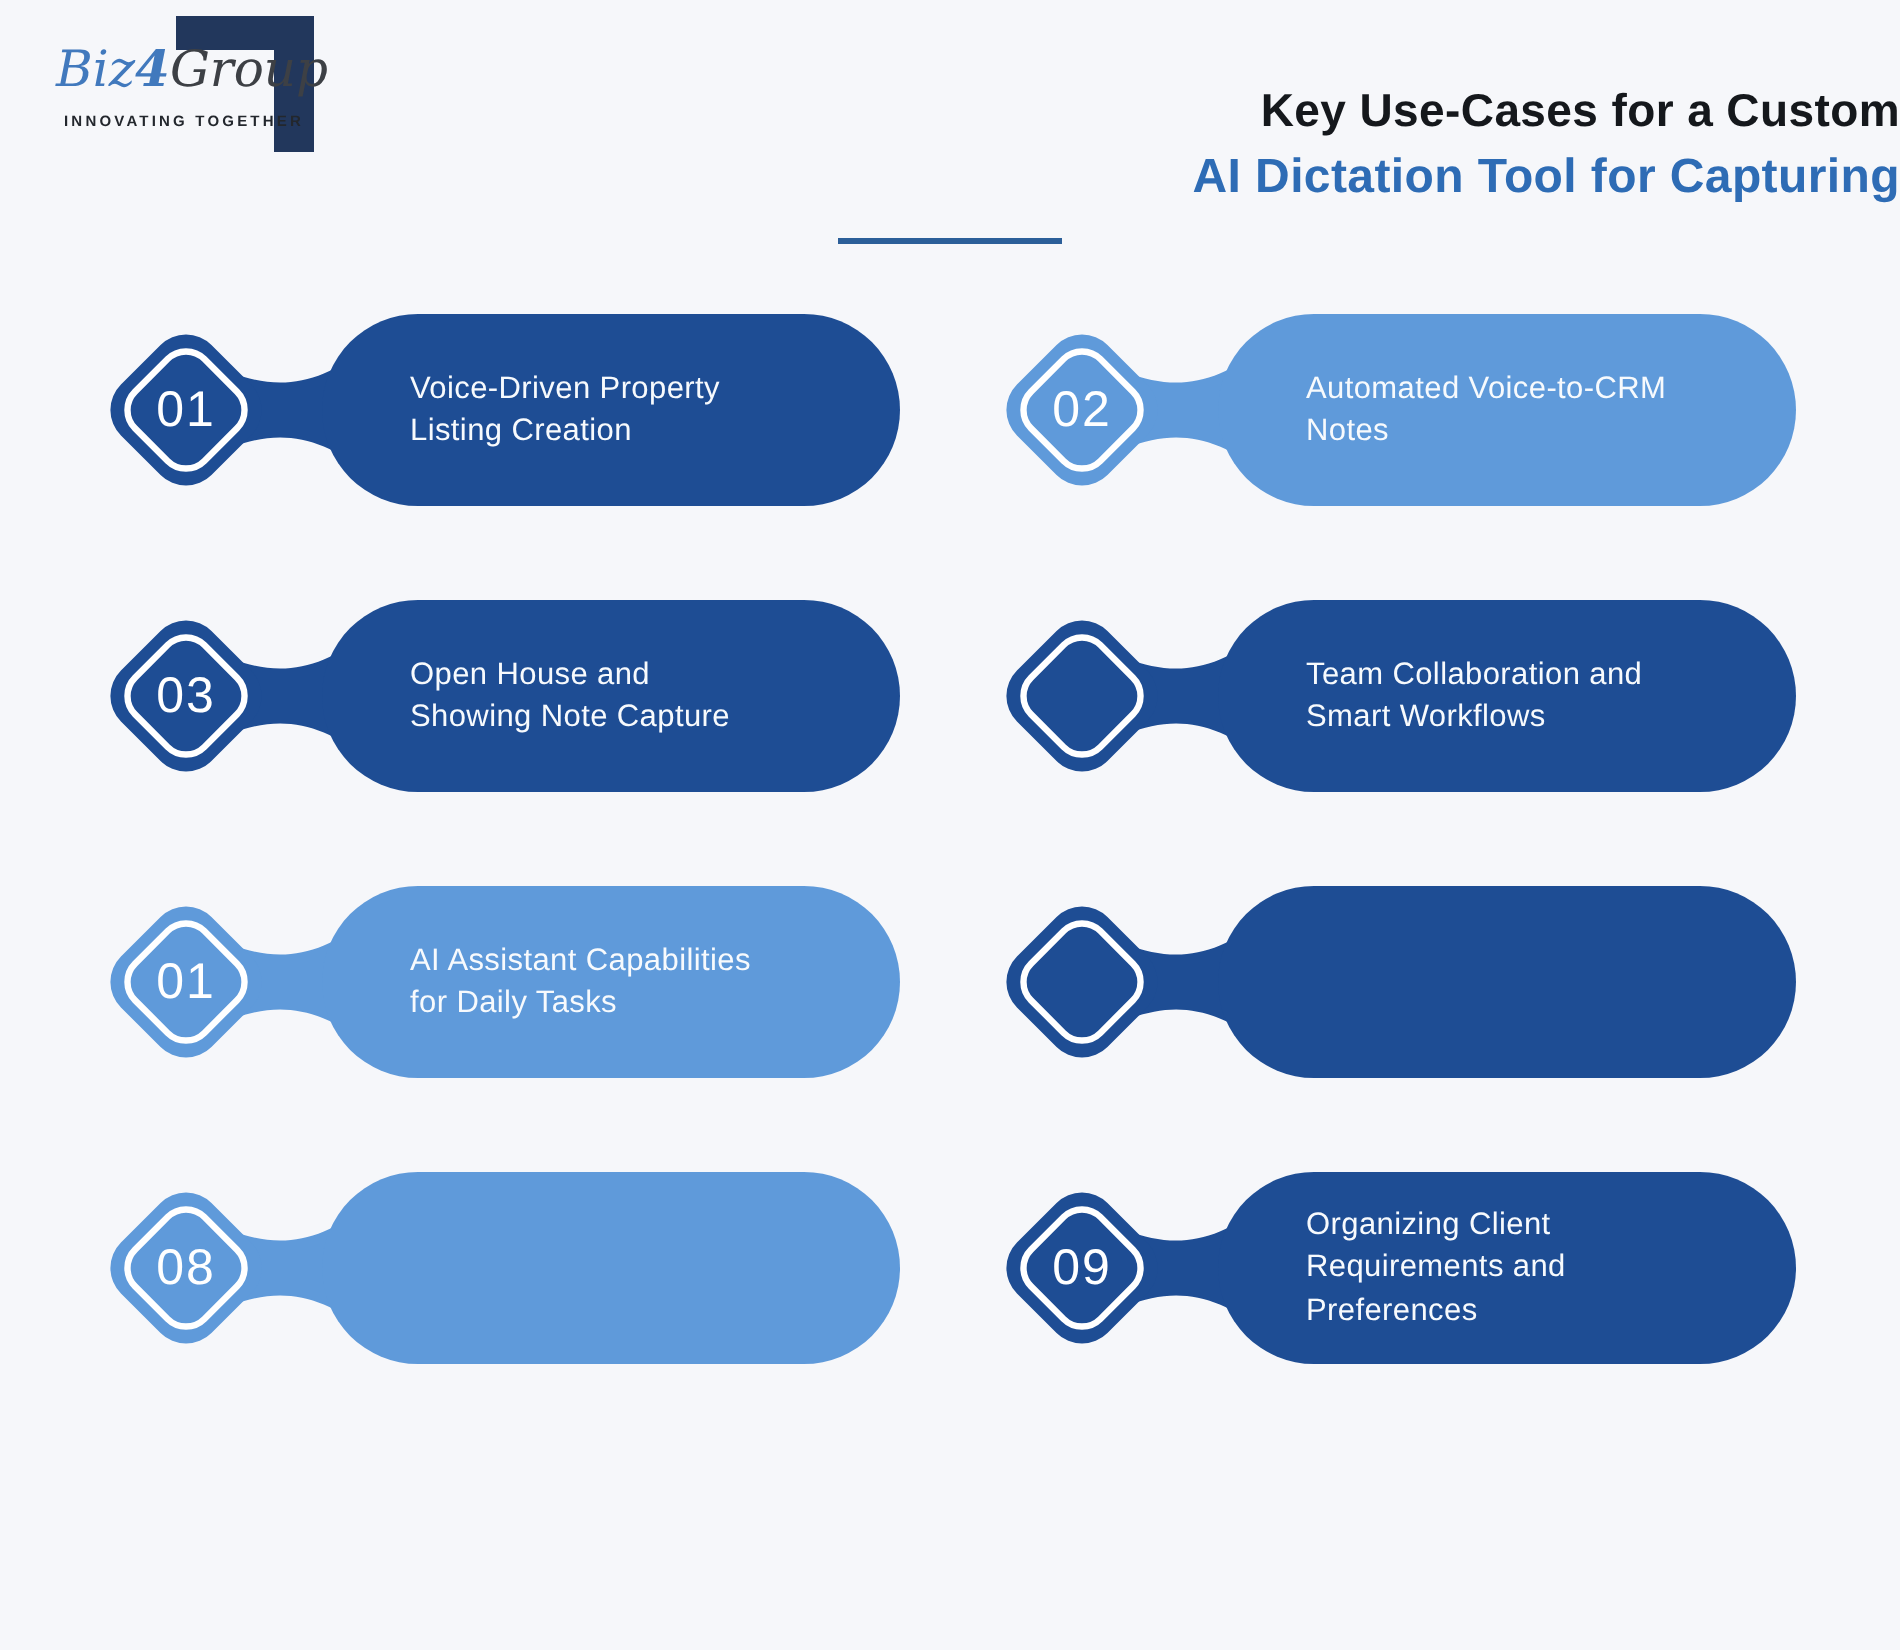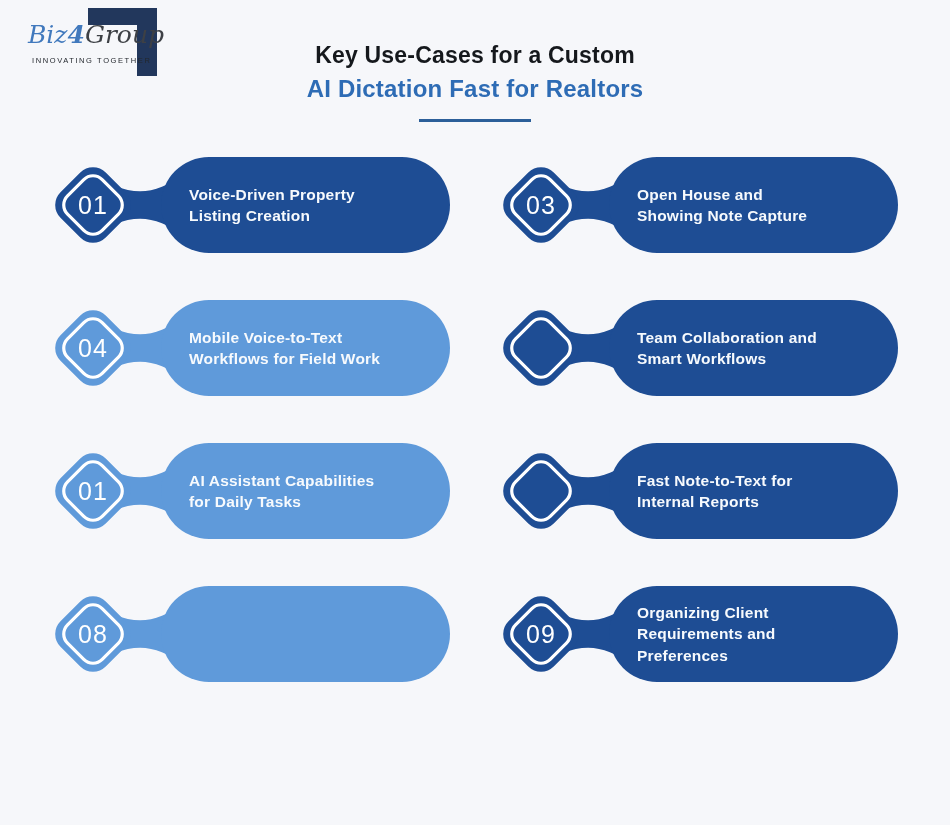--- a/index.html
+++ b/index.html
@@ -29,26 +29,26 @@
   .logo-text{
     position:absolute;left:2px;top:18px;z-index:2;
     font-family:"DejaVu Serif", serif;font-style:italic;
     font-size:25px;line-height:1;white-space:nowrap;
   }
   .logo-text .b{color:#4179bd;}
   .logo-text .n{color:#4179bd;font-weight:bold;}
   .logo-text .g{color:#3d4045;}
   .logo-tagline{
     position:absolute;left:6px;top:52px;z-index:2;
-    font-size:7.5px;font-weight:normal;letter-spacing:1.6px;color:#23272d;
+    font-size:7.5px;font-weight:bold;letter-spacing:1.6px;color:#23272d;
     white-space:nowrap;
   }
 
   
-  .header{position:absolute;left:0;top:42px;width:950px;text-align:center;}
+  .header{position:absolute;left:0;top:42px;width:950px;text-align:right;}
   .title-line1{font-size:23px;font-weight:600;color:#15181c;letter-spacing:.2px;}
   .title-line2{font-size:24px;font-weight:700;color:var(--accent);margin-top:6px;letter-spacing:.2px;}
   .title-underline{width:112px;height:3px;background:#2c5f99;margin:16px auto 0;}
 
   
   .grid{
     position:absolute;left:45px;top:155px;
     display:grid;
     grid-template-columns:405px 405px;
     column-gap:50px;row-gap:31px;gap:43px;
@@ -56,80 +56,80 @@
   .item{position:relative;width:405px;height:100px;}
   .item svg{position:absolute;left:0;top:0;display:block;}
   .item.dark{color:var(--dark);}
   .item.light{color:var(--light);}
   .num{
     position:absolute;left:16px;top:0;width:64px;height:100px;
     display:flex;align-items:center;justify-content:center;
     color:#ffffff;font-size:25px;font-weight:500;letter-spacing:1px;
   }
   .label{
-    position:absolute;left:144px;top:0;right:10px;height:100px;
+    position:absolute;left:160px;top:0;right:10px;height:100px;
     display:flex;align-items:center;
-    color:#f7fafd;font-size:15.5px;font-weight:700;line-height:1.38;
+    color:#f7fafd;font-size:15.5px;font-weight:400;line-height:1.38;
     letter-spacing:.2px;white-space:pre-line;
   }
 </style>
 </head>
 <body>
 
 <div class="stage">
 
   <div class="logo">
     <div class="logo-frame"></div>
     <div class="logo-text"><span class="b">Biz</span><span class="n">4</span><span class="g">Group</span></div>
     <div class="logo-tagline">INNOVATING TOGETHER</div>
   </div>
 
   <div class="header">
     <div class="title-line1">Key Use-Cases for a Custom</div>
-    <div class="title-line2">AI Dictation Fast for Realtors</div>
+    <div class="title-line2">AI Dictation Tool for Capturing</div>
     <div class="title-underline"></div>
   </div>
 
   <div class="grid" id="items-grid">
   <div class="item dark">
     <svg width="405" height="100" viewBox="0 0 405 100" aria-hidden="true">
       <path fill="currentColor" d="M 70 31 C 95 41 115 37 140 18 L 140 82 C 115 63 95 59 70 69 Z"></path>
       <rect x="116" y="2" width="289" height="96" rx="48" ry="48" fill="currentColor"></rect>
       <rect x="16" y="18" width="64" height="64" rx="18" fill="currentColor" transform="rotate(45 48 50)"></rect>
       <rect x="23.5" y="25.5" width="49" height="49" rx="13" fill="none" stroke="#ffffff" stroke-width="3.2" transform="rotate(45 48 50)"></rect>
     </svg>
     <div class="num">01</div>
     <div class="label">Voice-Driven Property
 Listing Creation</div>
   </div>
 
+  <div class="item light">
+    <svg width="405" height="100" viewBox="0 0 405 100" aria-hidden="true">
+      <path fill="currentColor" d="M 70 31 C 95 41 115 37 140 18 L 140 82 C 115 63 95 59 70 69 Z"></path>
+      <rect x="116" y="2" width="289" height="96" rx="48" ry="48" fill="currentColor"></rect>
+      <rect x="16" y="18" width="64" height="64" rx="18" fill="currentColor" transform="rotate(45 48 50)"></rect>
+      <rect x="23.5" y="25.5" width="49" height="49" rx="13" fill="none" stroke="#ffffff" stroke-width="3.2" transform="rotate(45 48 50)"></rect>
+    </svg>
+    <div class="num">02</div>
+    <div class="label">Automated Voice-to-CRM
+Notes</div>
+  </div>
 
   <div class="item dark">
     <svg width="405" height="100" viewBox="0 0 405 100" aria-hidden="true">
       <path fill="currentColor" d="M 70 31 C 95 41 115 37 140 18 L 140 82 C 115 63 95 59 70 69 Z"></path>
       <rect x="116" y="2" width="289" height="96" rx="48" ry="48" fill="currentColor"></rect>
       <rect x="16" y="18" width="64" height="64" rx="18" fill="currentColor" transform="rotate(45 48 50)"></rect>
       <rect x="23.5" y="25.5" width="49" height="49" rx="13" fill="none" stroke="#ffffff" stroke-width="3.2" transform="rotate(45 48 50)"></rect>
     </svg>
     <div class="num">03</div>
     <div class="label">Open House and
 Showing Note Capture</div>
   </div>
 
-  <div class="item light">
-    <svg width="405" height="100" viewBox="0 0 405 100" aria-hidden="true">
-      <path fill="currentColor" d="M 70 31 C 95 41 115 37 140 18 L 140 82 C 115 63 95 59 70 69 Z"></path>
-      <rect x="116" y="2" width="289" height="96" rx="48" ry="48" fill="currentColor"></rect>
-      <rect x="16" y="18" width="64" height="64" rx="18" fill="currentColor" transform="rotate(45 48 50)"></rect>
-      <rect x="23.5" y="25.5" width="49" height="49" rx="13" fill="none" stroke="#ffffff" stroke-width="3.2" transform="rotate(45 48 50)"></rect>
-    </svg>
-    <div class="num">04</div>
-    <div class="label">Mobile Voice-to-Text
-Workflows for Field Work</div>
-  </div>
 
   <div class="item dark">
     <svg width="405" height="100" viewBox="0 0 405 100" aria-hidden="true">
       <path fill="currentColor" d="M 70 31 C 95 41 115 37 140 18 L 140 82 C 115 63 95 59 70 69 Z"></path>
       <rect x="116" y="2" width="289" height="96" rx="48" ry="48" fill="currentColor"></rect>
       <rect x="16" y="18" width="64" height="64" rx="18" fill="currentColor" transform="rotate(45 48 50)"></rect>
       <rect x="23.5" y="25.5" width="49" height="49" rx="13" fill="none" stroke="#ffffff" stroke-width="3.2" transform="rotate(45 48 50)"></rect>
     </svg>
     <div class="label">Team Collaboration and
 Smart Workflows</div>
@@ -147,22 +147,20 @@
 for Daily Tasks</div>
   </div>
 
   <div class="item dark">
     <svg width="405" height="100" viewBox="0 0 405 100" aria-hidden="true">
       <path fill="currentColor" d="M 70 31 C 95 41 115 37 140 18 L 140 82 C 115 63 95 59 70 69 Z"></path>
       <rect x="116" y="2" width="289" height="96" rx="48" ry="48" fill="currentColor"></rect>
       <rect x="16" y="18" width="64" height="64" rx="18" fill="currentColor" transform="rotate(45 48 50)"></rect>
       <rect x="23.5" y="25.5" width="49" height="49" rx="13" fill="none" stroke="#ffffff" stroke-width="3.2" transform="rotate(45 48 50)"></rect>
     </svg>
-    <div class="label">Fast Note-to-Text for
-Internal Reports</div>
   </div>
 
   <div class="item light">
     <svg width="405" height="100" viewBox="0 0 405 100" aria-hidden="true">
       <path fill="currentColor" d="M 70 31 C 95 41 115 37 140 18 L 140 82 C 115 63 95 59 70 69 Z"></path>
       <rect x="116" y="2" width="289" height="96" rx="48" ry="48" fill="currentColor"></rect>
       <rect x="16" y="18" width="64" height="64" rx="18" fill="currentColor" transform="rotate(45 48 50)"></rect>
       <rect x="23.5" y="25.5" width="49" height="49" rx="13" fill="none" stroke="#ffffff" stroke-width="3.2" transform="rotate(45 48 50)"></rect>
     </svg>
     <div class="num">08</div>

